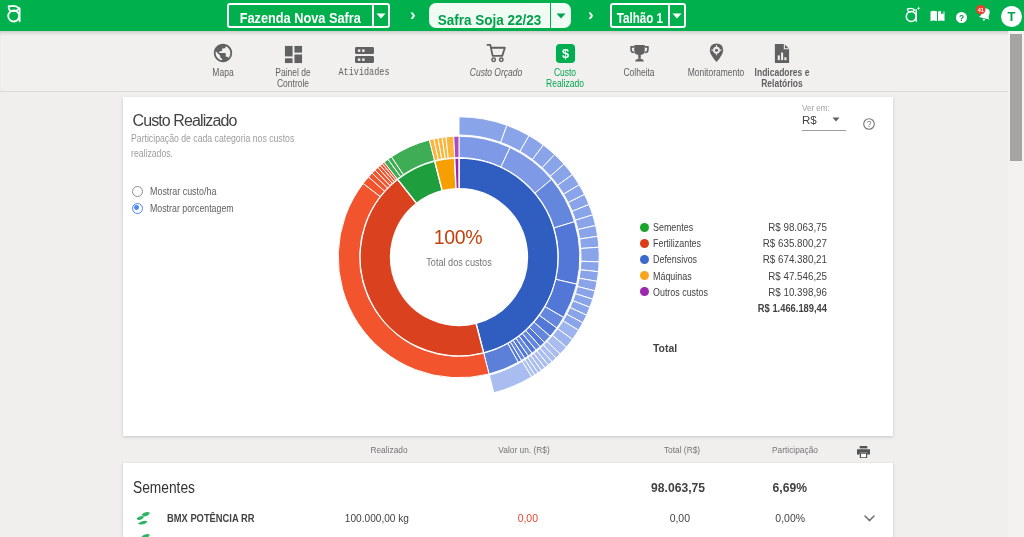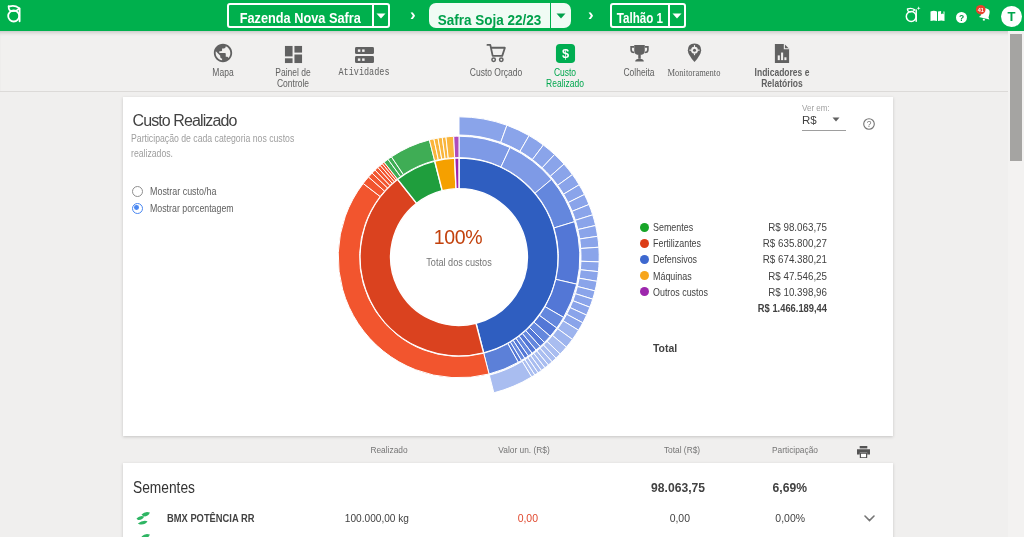--- a/index.html
+++ b/index.html
@@ -113,21 +113,21 @@
           <rect x="1" y="1" width="20" height="7.5" rx="1.5" fill="#616161"></rect>
           <rect x="1" y="10.5" width="20" height="7.5" rx="1.5" fill="#616161"></rect>
           <rect x="4" y="3.6" width="2.6" height="2.6" fill="#f1f0ef"></rect>
           <rect x="8.5" y="3.6" width="2.6" height="2.6" fill="#f1f0ef"></rect>
           <rect x="4" y="13.1" width="2.6" height="2.6" fill="#f1f0ef"></rect>
           <rect x="8.5" y="13.1" width="2.6" height="2.6" fill="#f1f0ef"></rect>
         </svg>
       </div>
       <div class="lb">Atividades</div>
     </div>
-<div class="navitem" style="left:456px;width:80px;">
+<div class="navitem" style="left:456px;width:80px;font-style:italic;">
       <div class="ic">
         <svg width="21" height="21" viewBox="0 0 22 22">
           <path d="M1.5 2 L4.5 2 L7 13.5 L17 13.5 L19.8 5 L5.5 5" fill="none" stroke="#616161" stroke-width="1.9" stroke-linejoin="round" stroke-linecap="round"></path>
           <circle cx="8" cy="17.5" r="1.8" fill="none" stroke="#616161" stroke-width="1.6"></circle>
           <circle cx="16" cy="17.5" r="1.8" fill="none" stroke="#616161" stroke-width="1.6"></circle>
         </svg>
       </div>
       <div class="lb">Custo Orçado</div>
     </div>
 <div class="navitem active" style="left:530px;width:70px;">
@@ -143,21 +143,21 @@
       <div class="ic">
         <svg width="21" height="21" viewBox="0 0 22 22">
           <path d="M5.5 2 L16.5 2 L16.5 8 Q16.5 12.5 11 12.5 Q5.5 12.5 5.5 8 Z" fill="#616161"></path>
           <path d="M5.5 4 L2.2 4 L2.2 7 Q2.2 9.8 5.5 10 M16.5 4 L19.8 4 L19.8 7 Q19.8 9.8 16.5 10" fill="none" stroke="#616161" stroke-width="1.7"></path>
           <rect x="9.7" y="12.5" width="2.6" height="4" fill="#616161"></rect>
           <path d="M6.5 19.5 Q6.5 16.5 11 16.5 Q15.5 16.5 15.5 19.5 Z" fill="#616161"></path>
         </svg>
       </div>
       <div class="lb">Colheita</div>
     </div>
-<div class="navitem" style="left:648px;width:92px;font-family:Liberation Serif, serif;">
+<div class="navitem" style="left:670px;width:92px;">
       <div class="ic">
         <svg width="19" height="22" viewBox="0 0 20 23">
           <path d="M10 1.5 Q17 1.5 17 8.5 Q17 13 10 21 Q3 13 3 8.5 Q3 1.5 10 1.5 Z" fill="#616161"></path>
           <circle cx="10" cy="8.5" r="3.6" fill="#f1f0ef"></circle>
           <circle cx="10" cy="8.5" r="1.6" fill="#616161"></circle>
           <rect x="9.4" y="3.2" width="1.2" height="2" fill="#f1f0ef"></rect>
           <rect x="9.4" y="11.8" width="1.2" height="2" fill="#f1f0ef"></rect>
           <rect x="4.6" y="7.9" width="2" height="1.2" fill="#f1f0ef"></rect>
           <rect x="13.4" y="7.9" width="2" height="1.2" fill="#f1f0ef"></rect>
         </svg>

